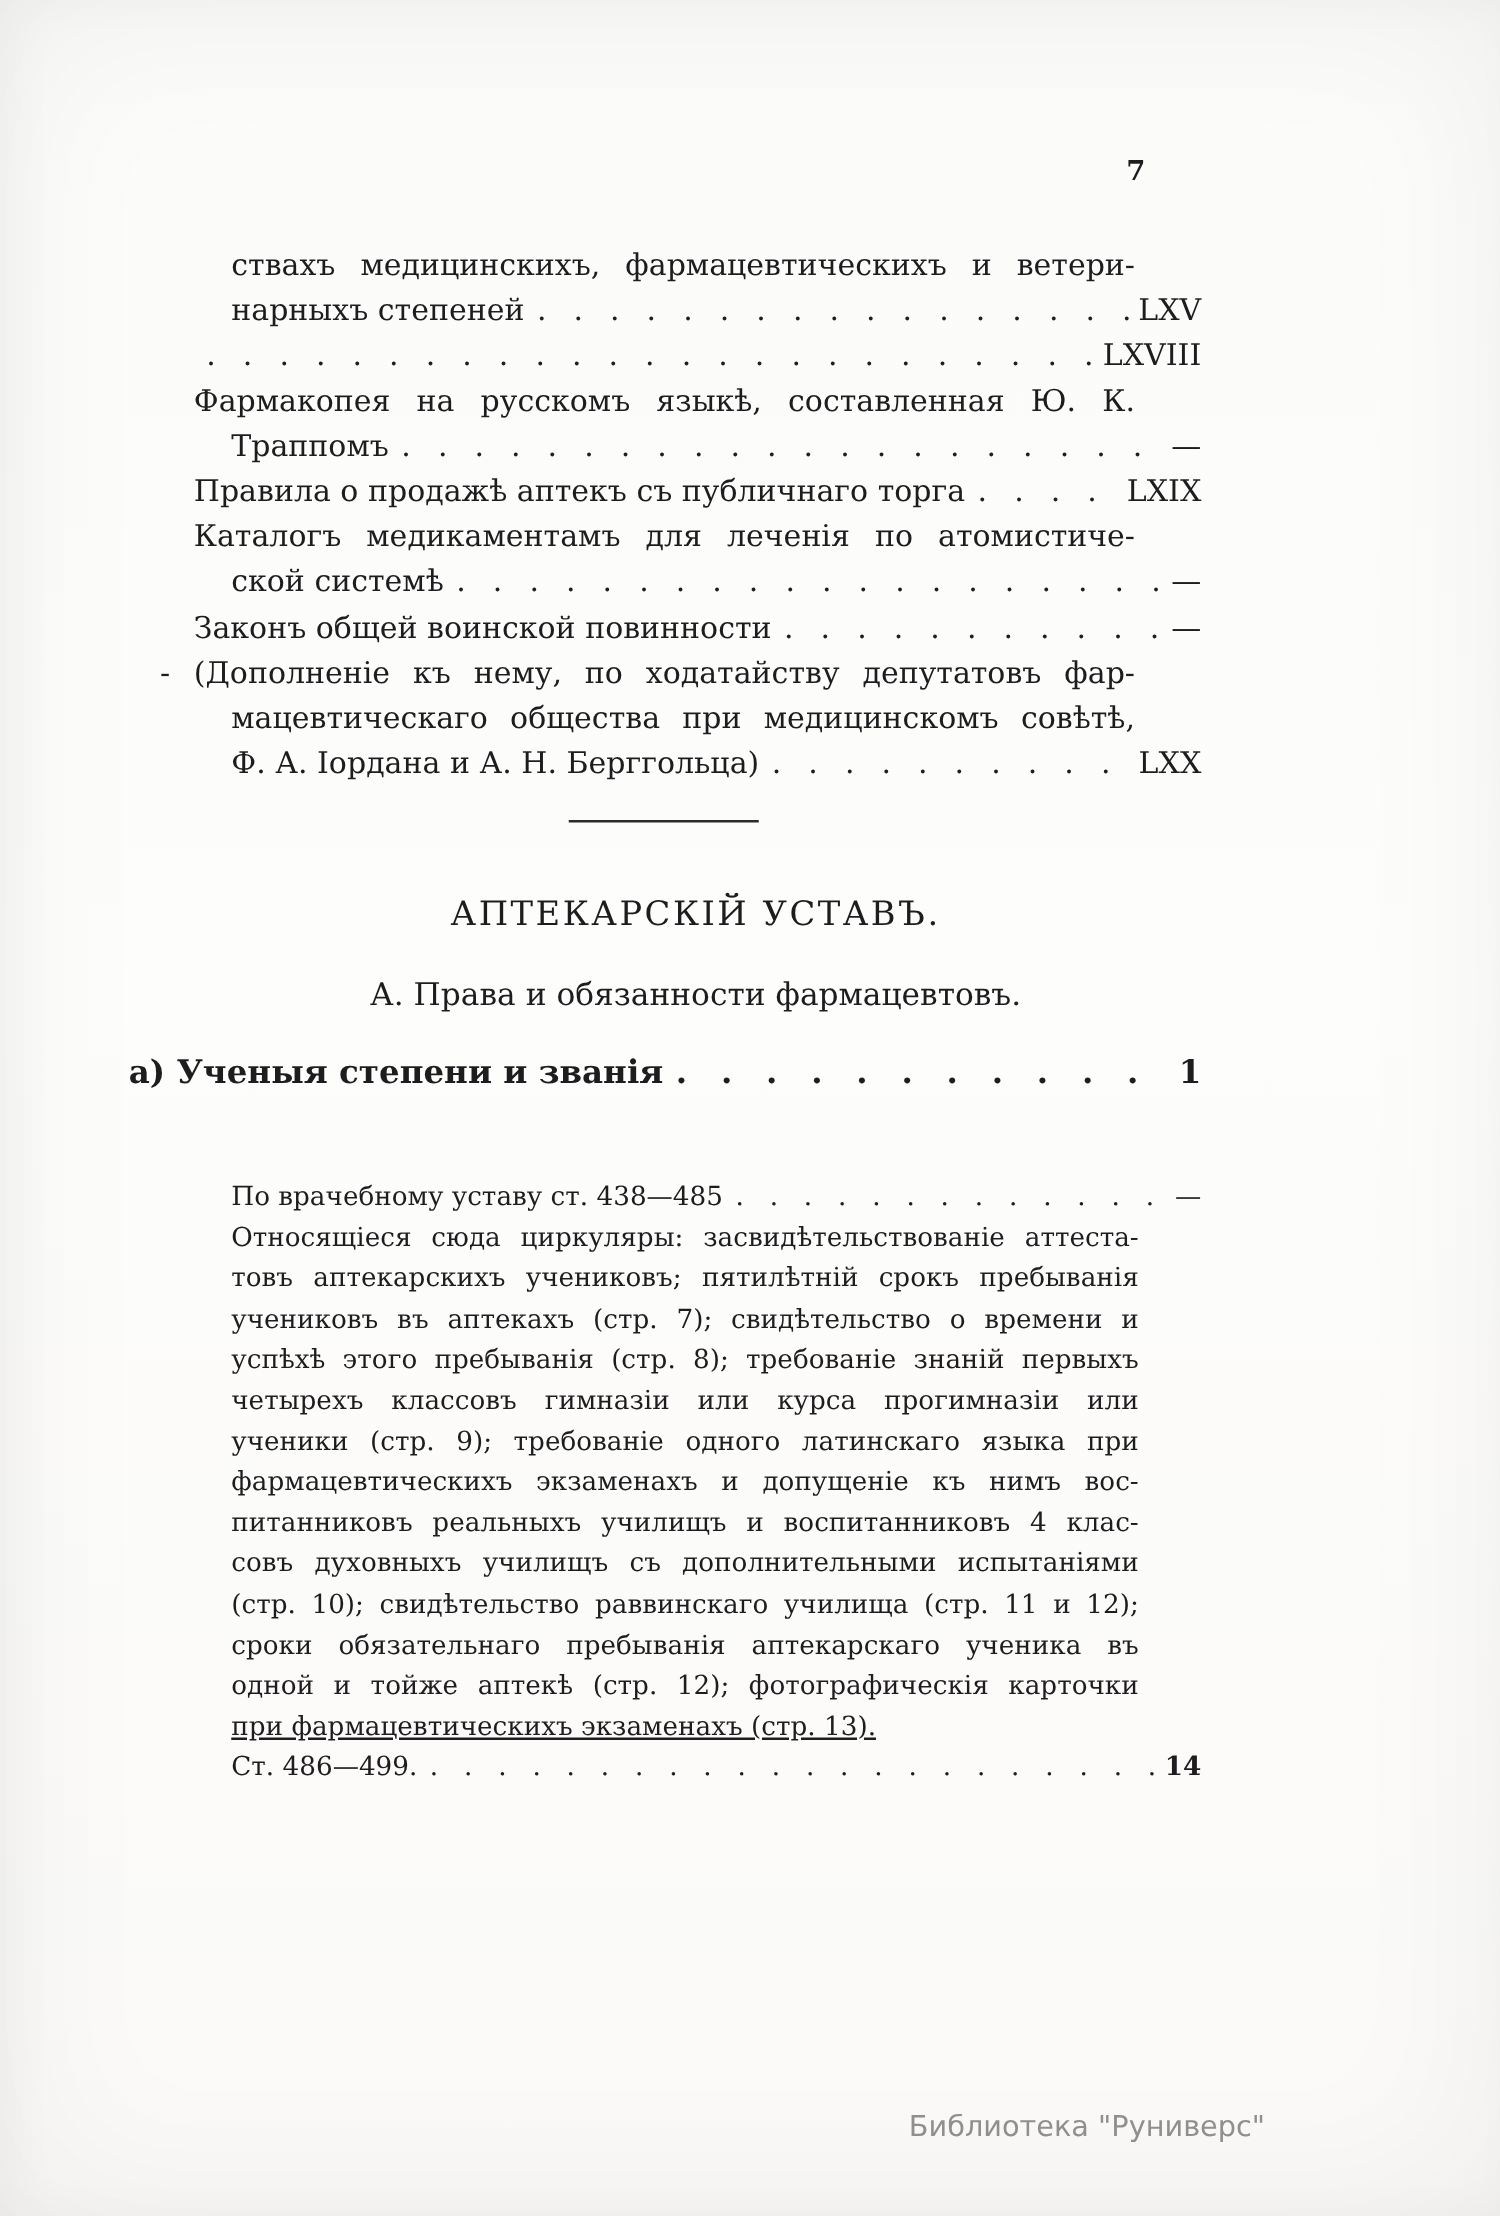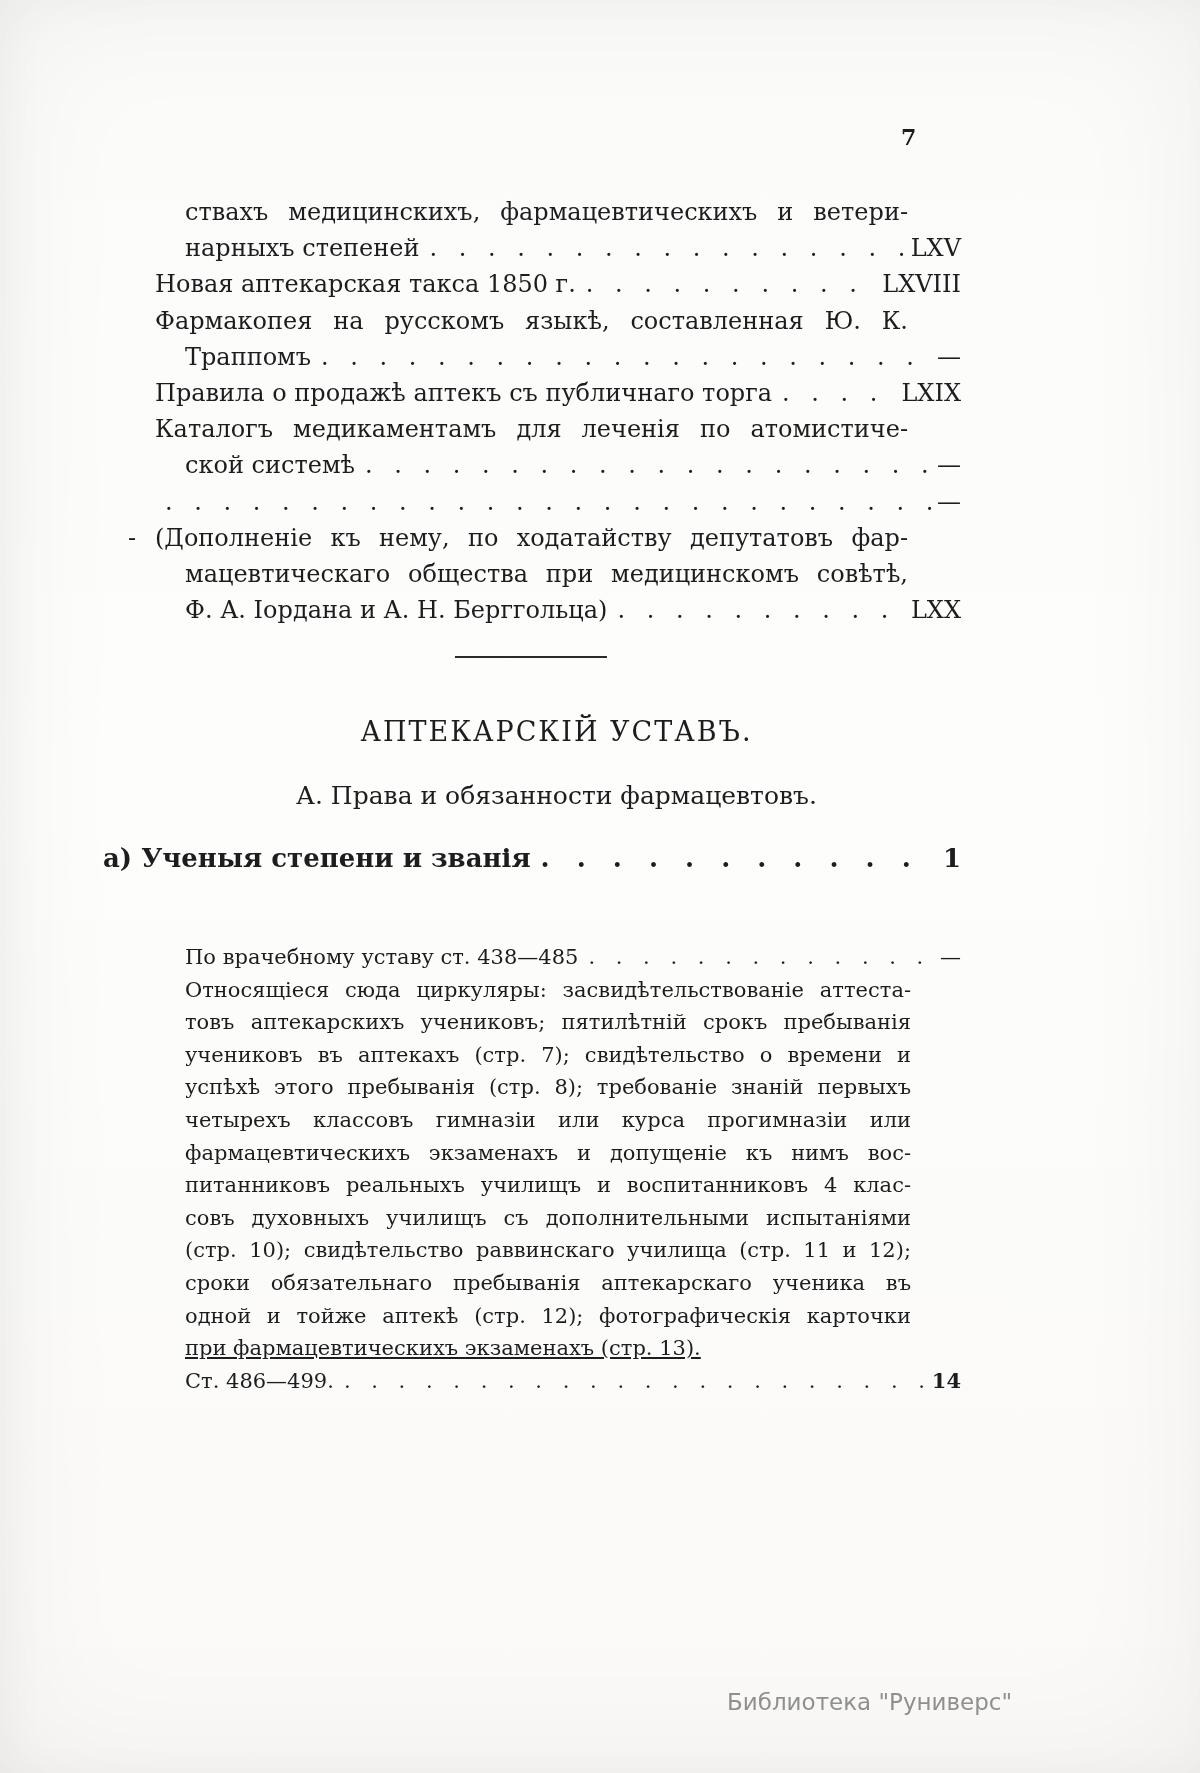--- a/index.html
+++ b/index.html
@@ -39,21 +39,20 @@
   <div class="pagenum">7</div>
 
   <div class="toc">
     <div class="fill cont">ствахъ медицинскихъ, фармацевтическихъ и ветери-</div>
     <div class="row cont">
       <span class="t">нарныхъ степеней</span>
       <span class="dots">. . . . . . . . . . . . . . . . . . . . . . . . . . . . . . . . . . . . . . . . . . . . . . . . . .</span>
       <span class="ref">LXV</span>
     </div>
     <div class="row">
-      <span class="t">Новая аптекарская такса 1850 г.</span>
       <span class="dots">. . . . . . . . . . . . . . . . . . . . . . . . . . . . . . . . . . . . . . . . . . . . . . . . . .</span>
       <span class="ref">LXVIII</span>
     </div>
     <div class="fill">Фармакопея на русскомъ языкѣ, составленная Ю. К.</div>
     <div class="row cont">
       <span class="t">Траппомъ</span>
       <span class="dots">. . . . . . . . . . . . . . . . . . . . . . . . . . . . . . . . . . . . . . . . . . . . . . . . . .</span>
       <span class="ref">—</span>
     </div>
     <div class="row">
@@ -61,20 +60,21 @@
       <span class="dots">. . . . . . . . . . . . . . . . . . . . . . . . . . . . . . . . . . . . . . . . . . . . . . . . . .</span>
       <span class="ref">LXIX</span>
     </div>
     <div class="fill">Каталогъ медикаментамъ для леченія по атомистиче-</div>
     <div class="row cont">
       <span class="t">ской системѣ</span>
       <span class="dots">. . . . . . . . . . . . . . . . . . . . . . . . . . . . . . . . . . . . . . . . . . . . . . . . . .</span>
       <span class="ref">—</span>
     </div>
     <div class="row">
+      <span class="t">Законъ общей воинской повинности</span>
       <span class="dots">. . . . . . . . . . . . . . . . . . . . . . . . . . . . . . . . . . . . . . . . . . . . . . . . . .</span>
       <span class="ref">—</span>
     </div>
     <div class="fill outmark">
       <span class="mdash">-</span>
       <span>(Дополненіе къ нему, по ходатайству депутатовъ фар-</span>
     </div>
     <div class="fill cont">мацевтическаго общества при медицинскомъ совѣтѣ,</div>
     <div class="row cont">
       <span class="t">Ф. А. Іордана и А. Н. Берггольца)</span>
@@ -98,20 +98,21 @@
     <div class="row">
       <span class="t">По врачебному уставу ст. 438—485</span>
       <span class="dots">. . . . . . . . . . . . . . . . . . . . . . . . . . . . . . . . . . . . . . . . . . . . . . . . . .</span>
       <span class="ref">—</span>
     </div>
     <div class="pline">Относящіеся сюда циркуляры: засвидѣтельствованіе аттеста-</div>
     <div class="pline">товъ аптекарскихъ учениковъ; пятилѣтній срокъ пребыванія</div>
     <div class="pline">учениковъ въ аптекахъ (стр. 7); свидѣтельство о времени и</div>
     <div class="pline">успѣхѣ этого пребыванія (стр. 8); требованіе знаній первыхъ</div>
     <div class="pline">четырехъ классовъ гимназіи или курса прогимназіи или</div>
+    <div class="pline">ученики (стр. 9); требованіе одного латинскаго языка при</div>
     <div class="pline">фармацевтическихъ экзаменахъ и допущеніе къ нимъ вос-</div>
     <div class="pline">питанниковъ реальныхъ училищъ и воспитанниковъ 4 клас-</div>
     <div class="pline">совъ духовныхъ училищъ съ дополнительными испытаніями</div>
     <div class="pline">(стр. 10); свидѣтельство раввинскаго училища (стр. 11 и 12);</div>
     <div class="pline">сроки обязательнаго пребыванія аптекарскаго ученика въ</div>
     <div class="pline">одной и тойже аптекѣ (стр. 12); фотографическія карточки</div>
     <div class="pline last">при фармацевтическихъ экзаменахъ (стр. 13).</div>
     <div class="row">
       <span class="t">Ст. 486—499.</span>
       <span class="dots">. . . . . . . . . . . . . . . . . . . . . . . . . . . . . . . . . . . . . . . . . . . . . . . . . .</span>

